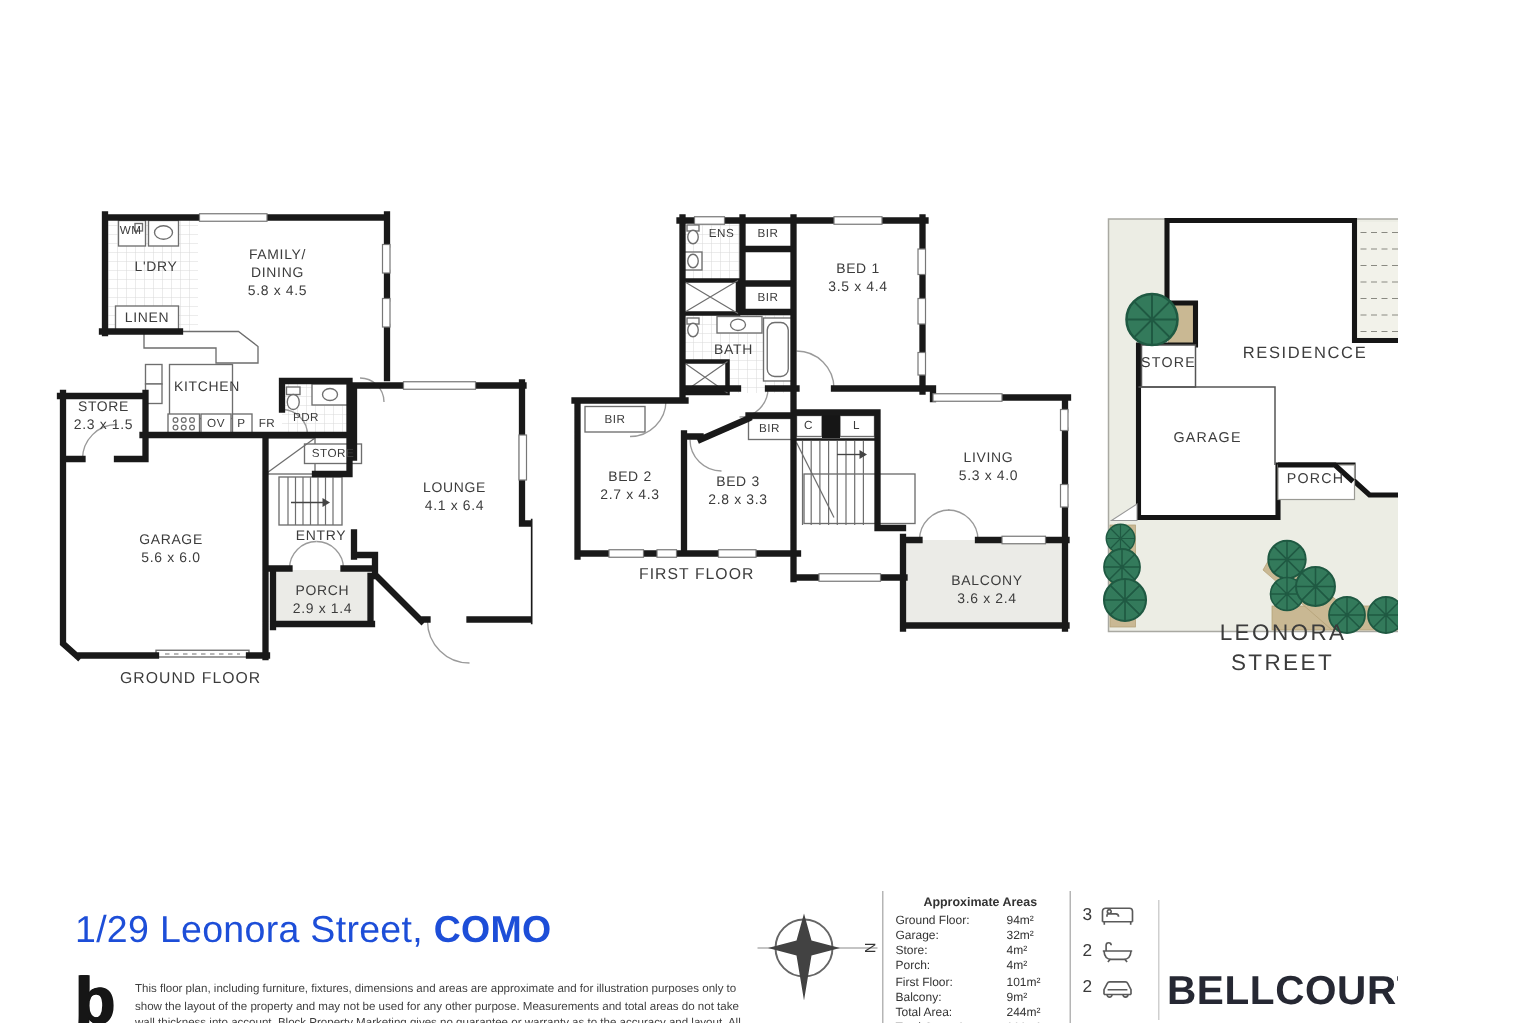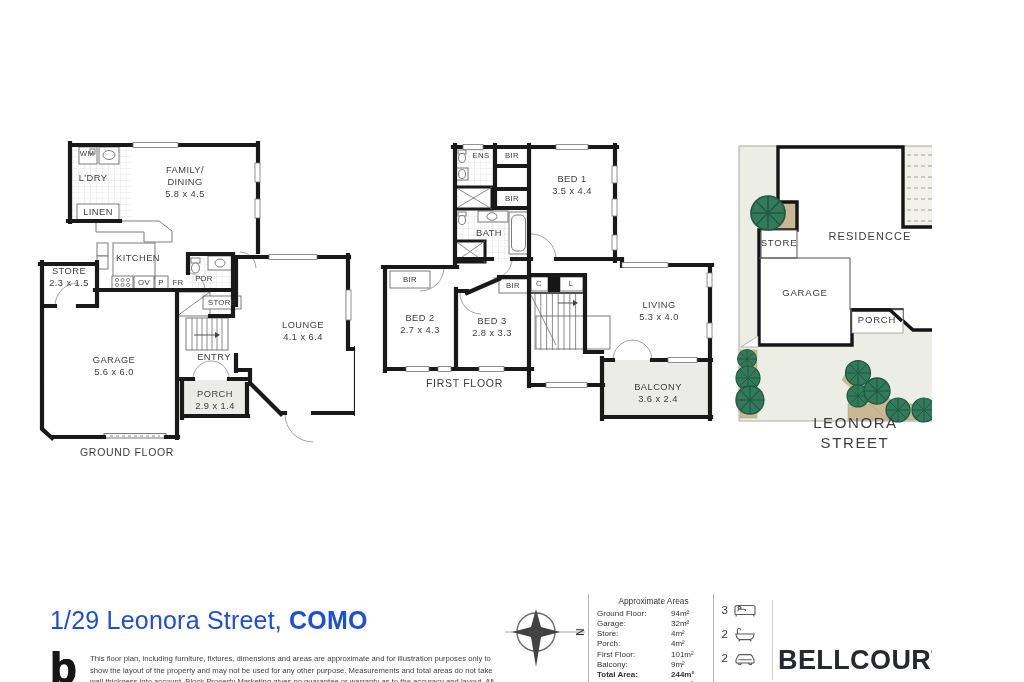--- a/index.html
+++ b/index.html
@@ -16,25 +16,25 @@
             letter-spacing:.7px;white-space:nowrap;padding-left:43px;}
   .title{position:absolute;left:50px;top:606px;font:400 25px "Liberation Sans",sans-serif;
          color:#1d4ed8;letter-spacing:.2px;}
   .title b{font-weight:700;}
   .blogo{position:absolute;left:50px;top:648px;font:700 44px/0.9 "Liberation Sans",sans-serif;
          color:#161616;text-shadow:.6px 0 0 #161616,-.6px 0 0 #161616,0 .6px 0 #161616;}
   .disclaimer{position:absolute;left:90px;top:653px;width:404px;font:400 7.7px/1.5 "Liberation Sans",sans-serif;
               color:#3f3f3f;}
   .vdiv{position:absolute;width:1px;background:#b5b5b5;}
   .areas{position:absolute;left:597px;top:596px;width:113px;font:400 8px/1.28 "Liberation Sans",sans-serif;color:#333;}
-  .areas .hdr{font-weight:400;font-size:8.3px;text-align:center;margin-bottom:2px;}
+  .areas .hdr{font-weight:700;font-size:8.3px;text-align:center;margin-bottom:2px;}
   .arow{display:flex;}
   .arow .al{width:74px;}
   .arow .av{width:39px;}
-  .arow.tot{font-weight:700;}
+  .arow.tot{font-weight:400;}
   .features{position:absolute;left:720px;top:601px;width:44px;}
   .frow{display:flex;align-items:center;gap:5px;height:18px;margin-bottom:6px;}
   .frow .num{font:400 11.5px "Liberation Sans",sans-serif;color:#3a3a3a;width:8px;text-align:right;}
   .bellcourt{position:absolute;left:778px;top:647px;font:700 27px/1 "Liberation Sans",sans-serif;
              color:#262833;letter-spacing:.4px;text-align:right;}
   .bellcourt .dot{color:#e9c31f;}
 </style>
 </head>
 <body>
 
@@ -255,21 +255,21 @@
       <use href="#treeS" transform="translate(877,391) scale(1.3)"></use>
       <use href="#treeS" transform="translate(898,410) scale(1.2)"></use>
       <use href="#treeS" transform="translate(924,410) scale(1.2)"></use>
       <use href="#treeS" transform="translate(951,410) scale(1.3)"></use>
       <use href="#treeS" transform="translate(948,349) scale(1.2)"></use>
       <use href="#treeS" transform="translate(951,381) scale(1.3)"></use>
     </g>
   </svg>
 
   <div class="lbl sm" style="left:87px;top:154px">WM</div>
-  <div class="lbl" style="left:93px;top:178px">L'DRY</div>
+  <div class="lbl" style="left:104px;top:178px">L'DRY</div>
   <div class="lbl" style="left:98px;top:212px">LINEN</div>
   <div class="lbl" style="left:185px;top:182px">FAMILY/
 DINING
 5.8 x 4.5</div>
   <div class="lbl" style="left:138px;top:258px">KITCHEN</div>
   <div class="lbl" style="left:69px;top:277px">STORE
 2.3 x 1.5</div>
   <div class="lbl sm" style="left:144px;top:283px">OV</div>
   <div class="lbl sm" style="left:161px;top:283px">P</div>
   <div class="lbl sm" style="left:178px;top:283px">FR</div>

